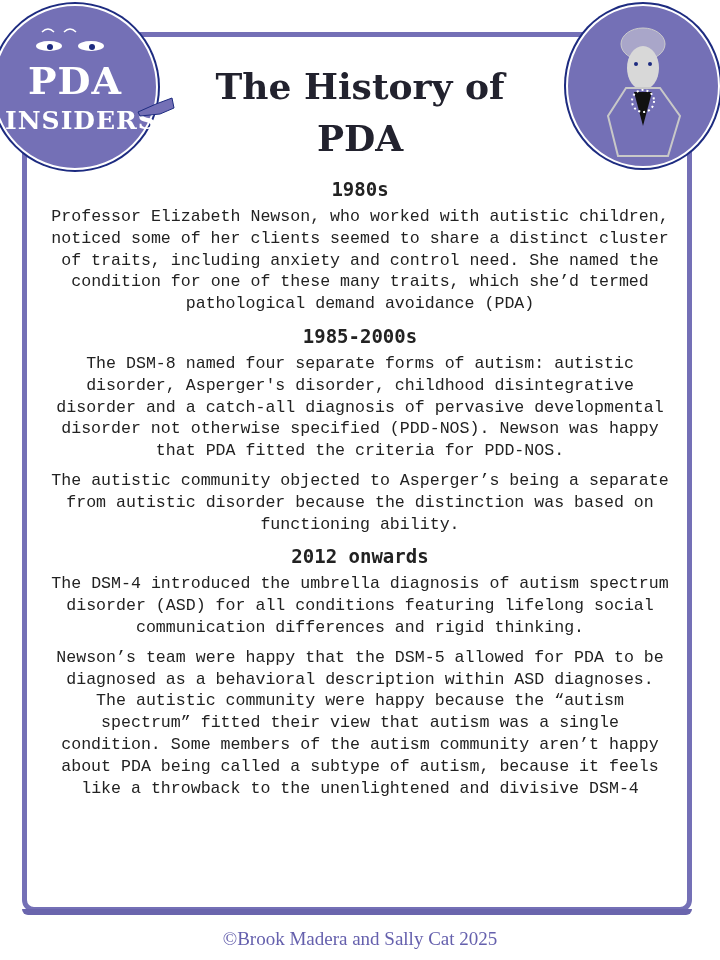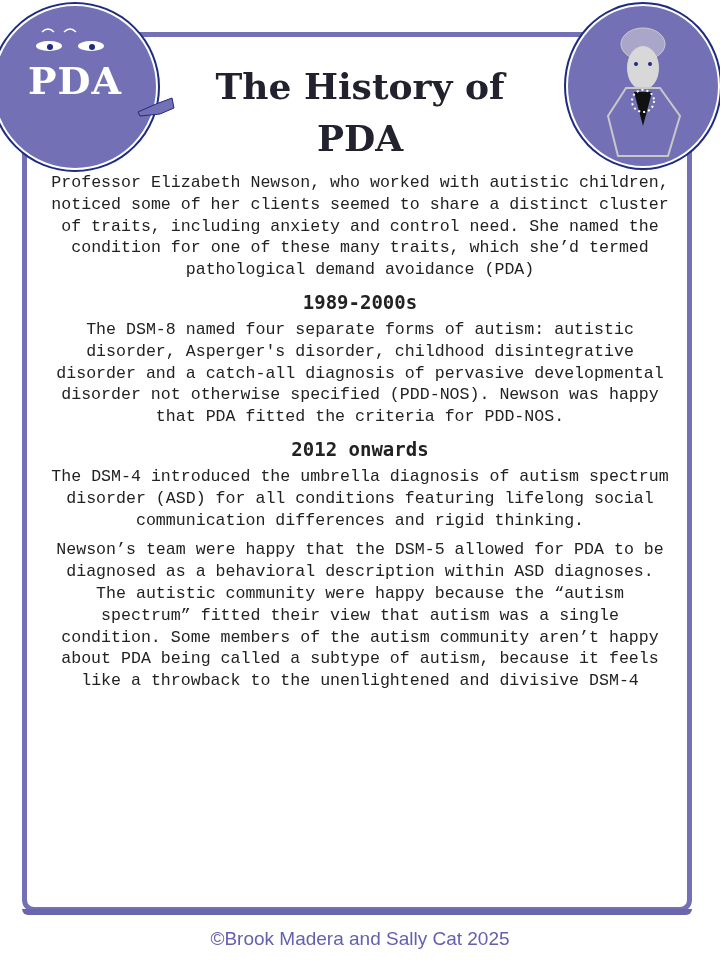--- a/index.html
+++ b/index.html
@@ -35,37 +35,38 @@
     font-family: "Liberation Mono", monospace; font-size: 16.6px; line-height: 21.8px;
     color: #222; text-align: center;
   }
   .heading {
     font-family: "DejaVu Sans Mono", monospace; font-weight: bold; font-size: 19px;
     color: #222; margin: 4px 0 4px 0; line-height: 26px;
   }
   p { margin: 0 0 8px 0; }
   .footer {
     position: absolute; top: 928px; left: 0; width: 720px; text-align: center;
-    font-family: Liberation Sans, sans-serif; font-size: 19px; color: #6560ad;
+    font-family: Liberation Serif, serif; font-size: 19px; color: #6560ad;
   }
 </style>
 </head>
 <body>
 
 <div class="frame"></div>
 
 <div class="badge badge-left">
   <svg width="162" height="162" style="position:absolute;left:0;top:0">
     <path d="M48 26 q6 -6 12 0 M70 26 q6 -6 12 0" stroke="#fff" stroke-width="1.5" fill="none"></path>
     <ellipse cx="55" cy="40" rx="13" ry="5" fill="#fff"></ellipse>
     <ellipse cx="97" cy="40" rx="13" ry="5" fill="#fff"></ellipse>
     <circle cx="56" cy="41" r="3" fill="#1d2b80"></circle>
     <circle cx="98" cy="41" r="3" fill="#1d2b80"></circle>
   </svg>
   <div class="logo-text logo-pda">PDA</div>
+  <div class="logo-text logo-insiders">INSIDERS</div>
 </div>
 <svg width="40" height="30" style="position:absolute;left:136px;top:90px">
   <path d="M2 22 L20 14 L36 8 L38 18 L24 24 L4 26 Z" fill="#7470b6" stroke="#1d2b80" stroke-width="1"></path>
 </svg>
 
 <div class="badge badge-right">
   <svg width="150" height="160" style="position:absolute;left:0;top:0">
     <ellipse cx="75" cy="38" rx="22" ry="16" fill="#a9a6c9" stroke="#ccc"></ellipse>
     <ellipse cx="75" cy="62" rx="16" ry="22" fill="#d8d8d8"></ellipse>
     <circle cx="68" cy="58" r="2" fill="#1d2b80"></circle>
@@ -76,25 +77,27 @@
   </svg>
 </div>
 
 <div class="title">
   <div>The History of</div>
   <div>PDA</div>
 </div>
 
 <div class="content">
   <div>
+    <div class="heading">1980s</div>
     <p>Professor Elizabeth Newson, who worked with autistic children, noticed some of her clients seemed to share a distinct cluster of traits, including anxiety and control need. She named the condition for one of these many traits, which she’d termed pathological demand avoidance (PDA)</p>
   </div>
   <div>
-    <div class="heading">1989-2000s</div>
+    <div class="heading">1985-2000s</div>
     <p>The DSM-8 named four separate forms of autism: autistic disorder, Asperger's disorder, childhood disintegrative disorder and a catch-all diagnosis of pervasive developmental disorder not otherwise specified (PDD-NOS). Newson was happy that PDA fitted the criteria for PDD-NOS.</p>
+    <p>The autistic community objected to Asperger’s being a separate from autistic disorder because the distinction was based on functioning ability.</p>
   </div>
   <div>
     <div class="heading">2012 onwards</div>
     <p>The DSM-4 introduced the umbrella diagnosis of autism spectrum disorder (ASD) for all conditions featuring lifelong social communication differences and rigid thinking.</p>
     <p>Newson’s team were happy that the DSM-5 allowed for PDA to be diagnosed as a behavioral description within ASD diagnoses. The autistic community were happy because the “autism spectrum” fitted their view that autism was a single condition. Some members of the autism community aren’t happy about PDA being called a subtype of autism, because it feels like a throwback to the unenlightened and divisive DSM-4</p>
   </div>
 </div>
 
 <div class="footer">©Brook Madera and Sally Cat 2025</div>
 

